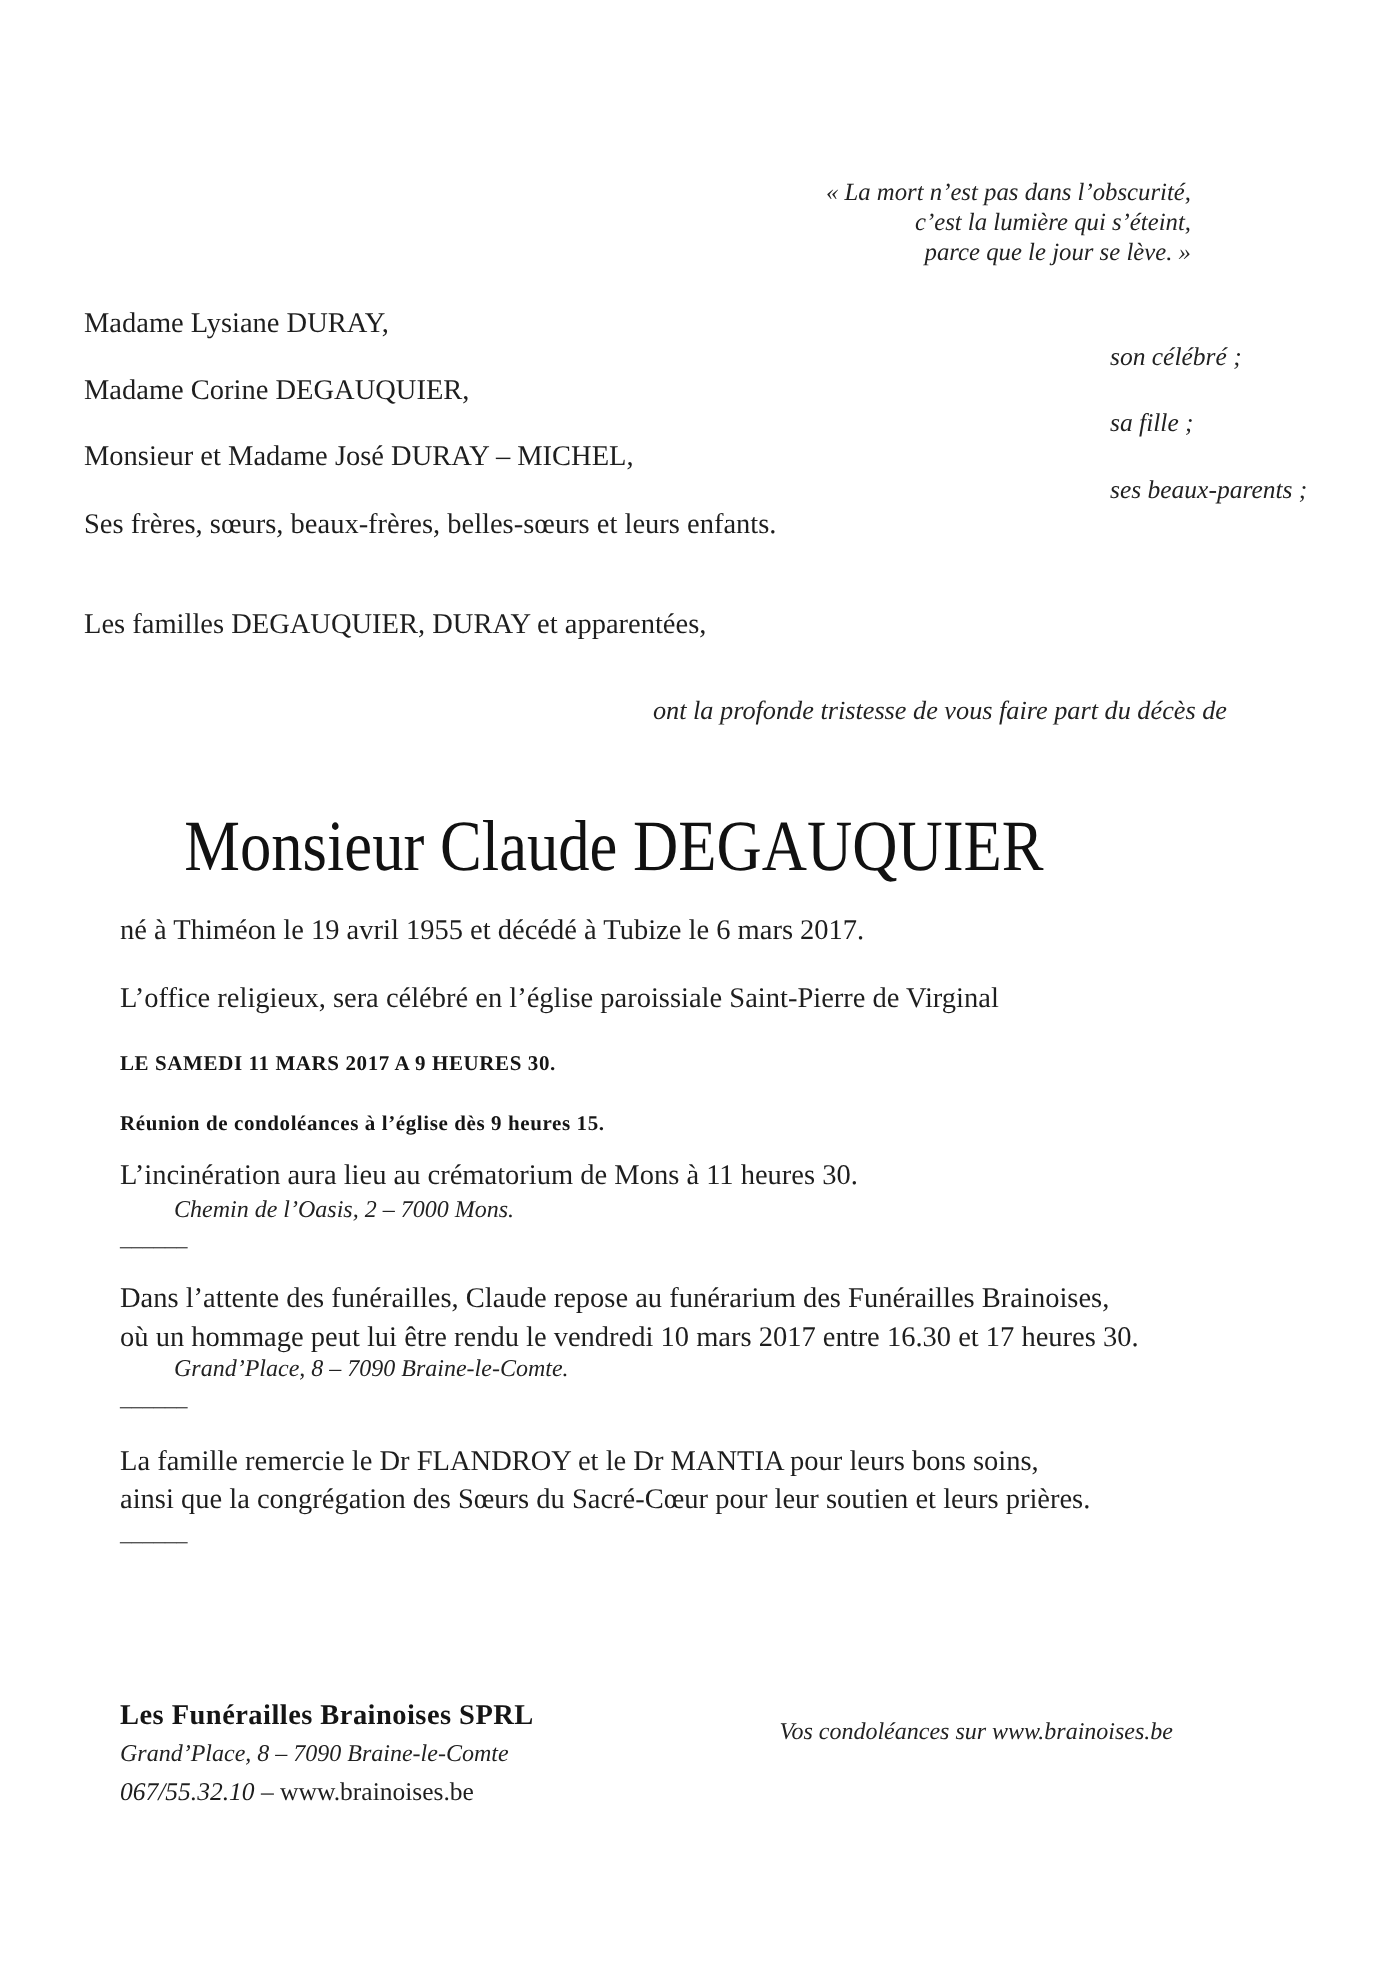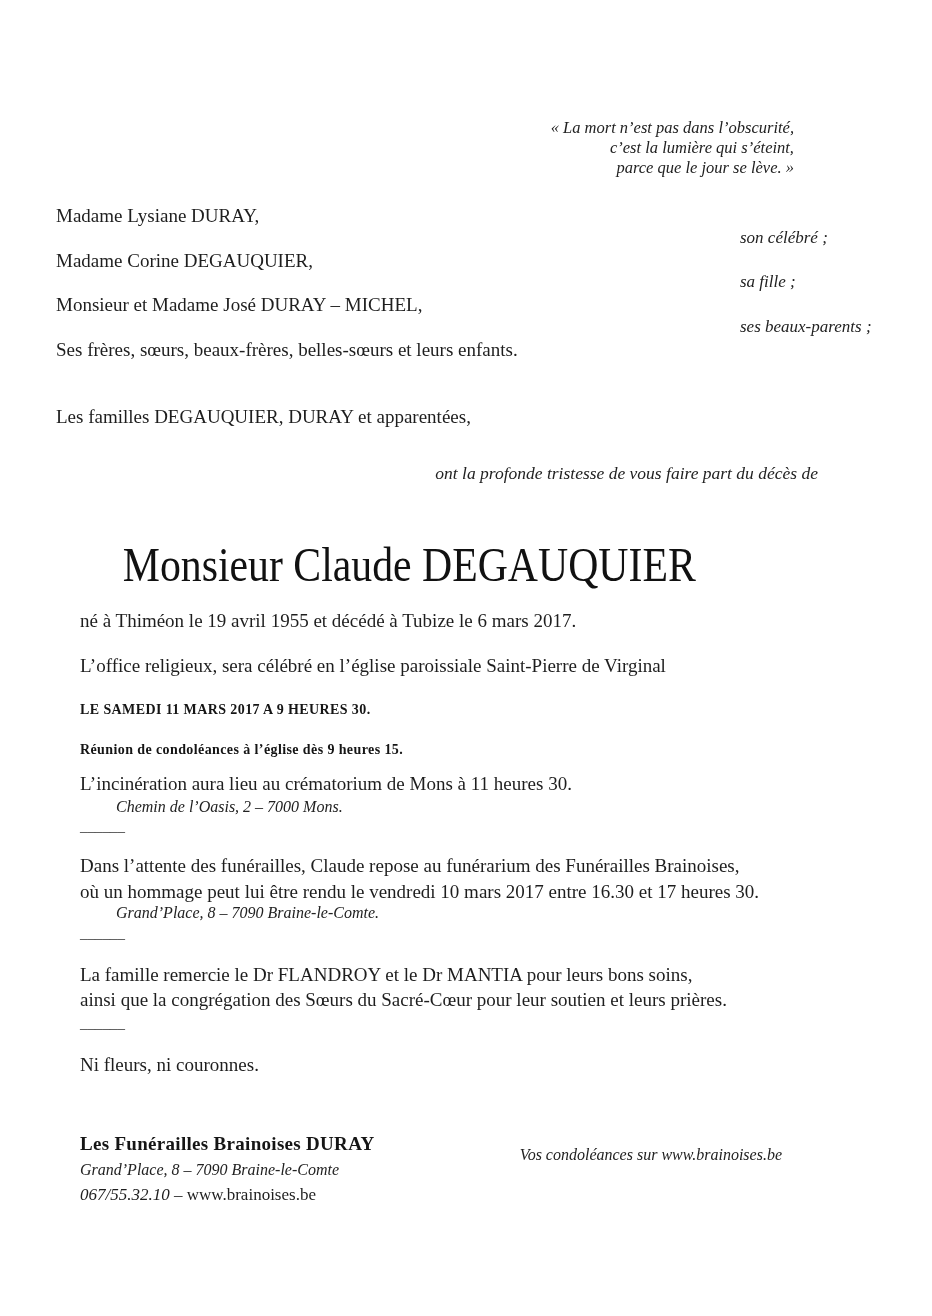--- a/index.html
+++ b/index.html
@@ -126,21 +126,20 @@
   <div class="line center body-line" style="top:880px">où un hommage peut lui être rendu le vendredi 10 mars 2017 entre 16.30 et 17 heures 30.</div>
   <div class="line center small-italic" style="top:903px">Grand’Place, 8 – 7090 Braine-le-Comte.</div>
 
   <div class="line center sep-line" style="top:929px">––––––</div>
 
   <div class="line center body-line" style="top:963px">La famille remercie le Dr FLANDROY et le Dr MANTIA pour leurs bons soins,</div>
   <div class="line center body-line" style="top:988px">ainsi que la congrégation des Sœurs du Sacré-Cœur pour leur soutien et leurs prières.</div>
 
   <div class="line center sep-line" style="top:1019px">––––––</div>
 
-  <div class="line center body-line" style="top:1053px">Ni fleurs, ni couronnes.</div>
 
   <div class="online-line" style="top:1146px">Vos condoléances sur www.brainoises.be</div>
 
-  <div class="line center footer-company" style="top:1132px">Les Funérailles Brainoises DURAY</div>
+  <div class="line center footer-company" style="top:1132px">Les Funérailles Brainoises SPRL</div>
   <div class="line center footer-address" style="top:1160px">Grand’Place, 8 – 7090 Braine-le-Comte</div>
   <div class="line center footer-phone" style="top:1184px"><span class="it">067/55.32.10 –</span> <span>www.brainoises.be</span></div>
 
 </div>
 
 </body></html>

